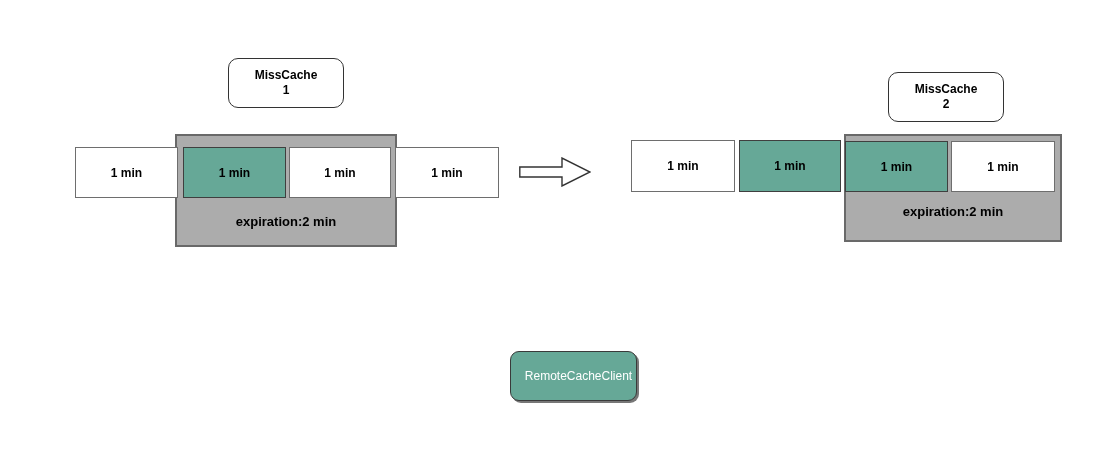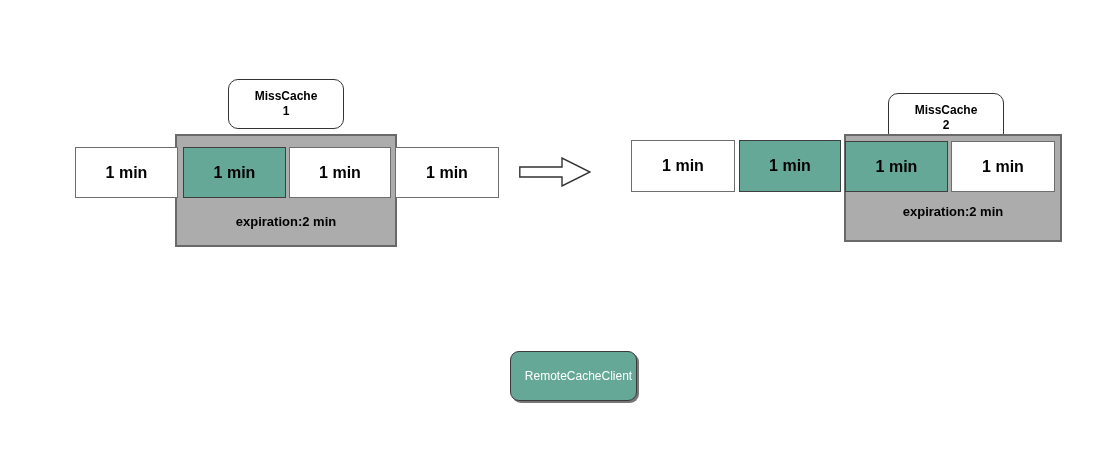--- a/index.html
+++ b/index.html
@@ -23,21 +23,20 @@
     border-radius: 10px;
     display: flex;
     flex-direction: column;
     align-items: center;
     justify-content: center;
     font-size: 12px;
     font-weight: bold;
     color: #000000;
     line-height: 15px;
     text-align: center;
-    margin-top: 21px;
   }
   .gray-box {
     position: absolute;
     box-sizing: border-box;
     background: var(--gray, #acacac);
     border: 2px solid var(--gray-border, #696969);
     z-index: 1;
   }
   .exp-label {
     position: absolute;
@@ -49,21 +48,21 @@
     color: #000000;
   }
   .cell {
     position: absolute;
     box-sizing: border-box;
     background: #ffffff;
     border: 1.5px solid #6e6e6e;
     display: flex;
     align-items: center;
     justify-content: center;
-    font-size: 16px;
+    font-size: 12px;
     font-weight: bold;
     color: #000000;
     z-index: 2;
   }
   .cell.teal {
     background: var(--teal, #66a897);
     border-color: #3f3f3f;
   }
   .arrow-wrap {
     position: absolute;

